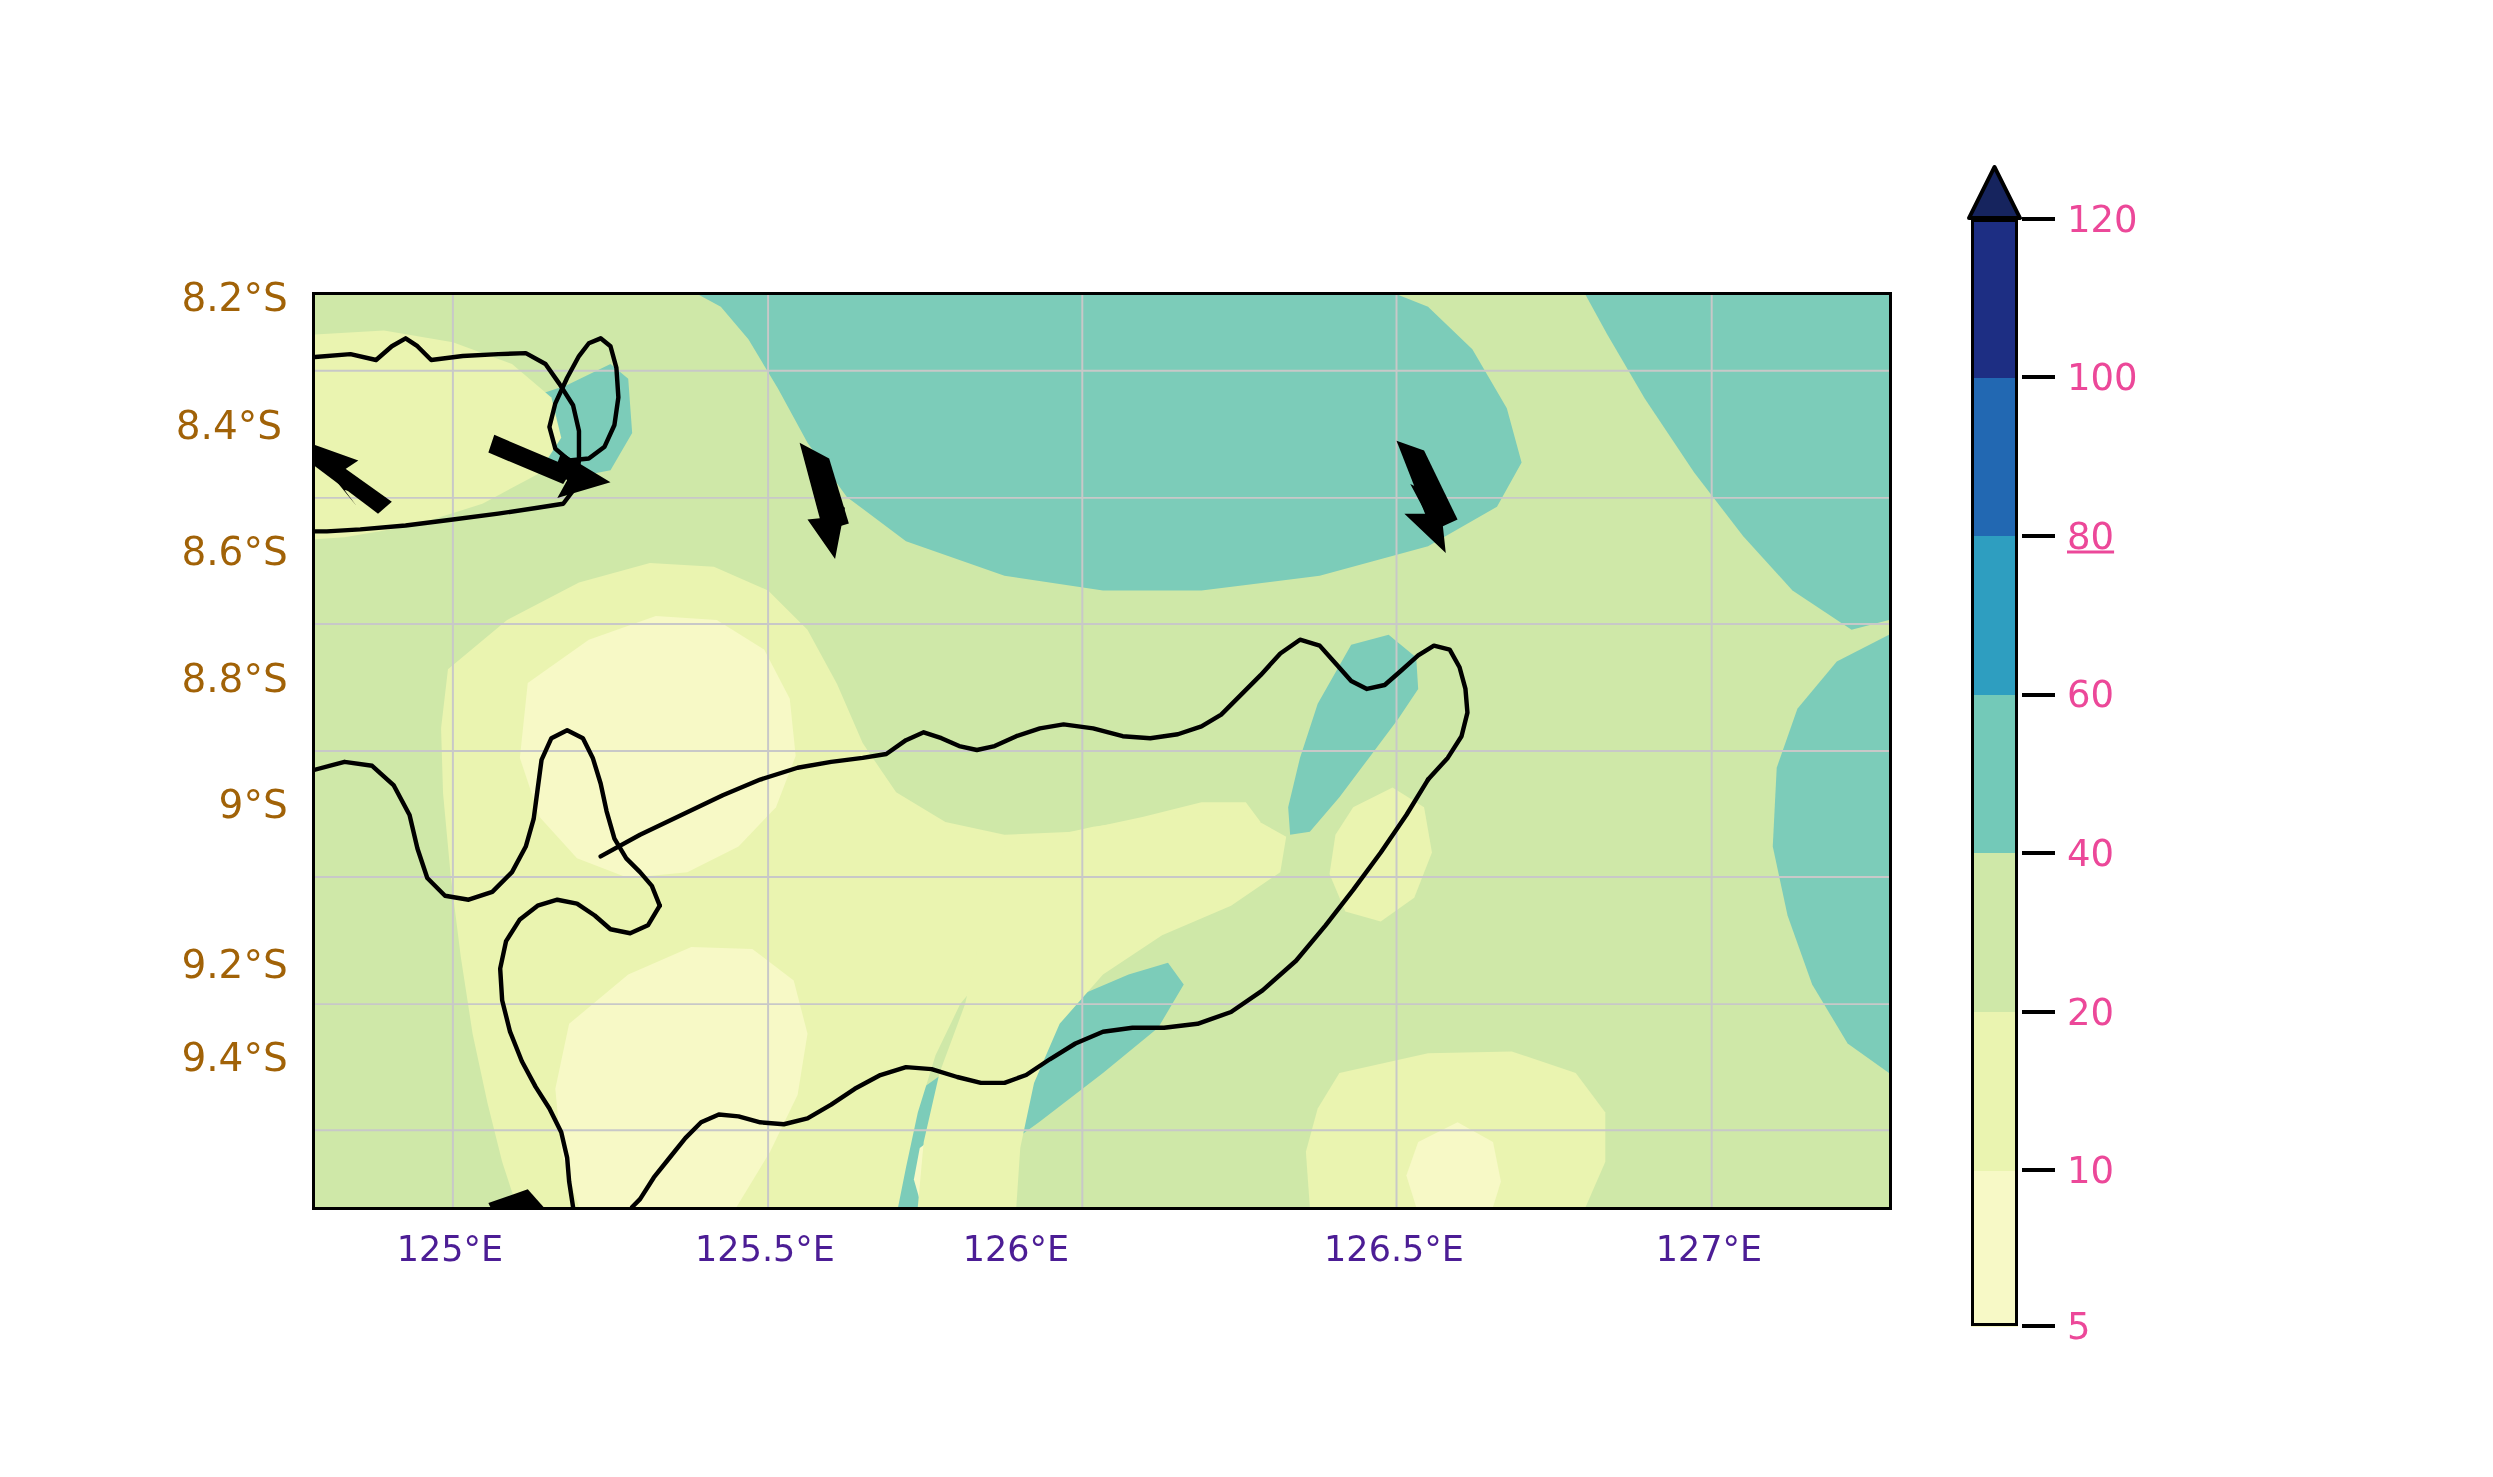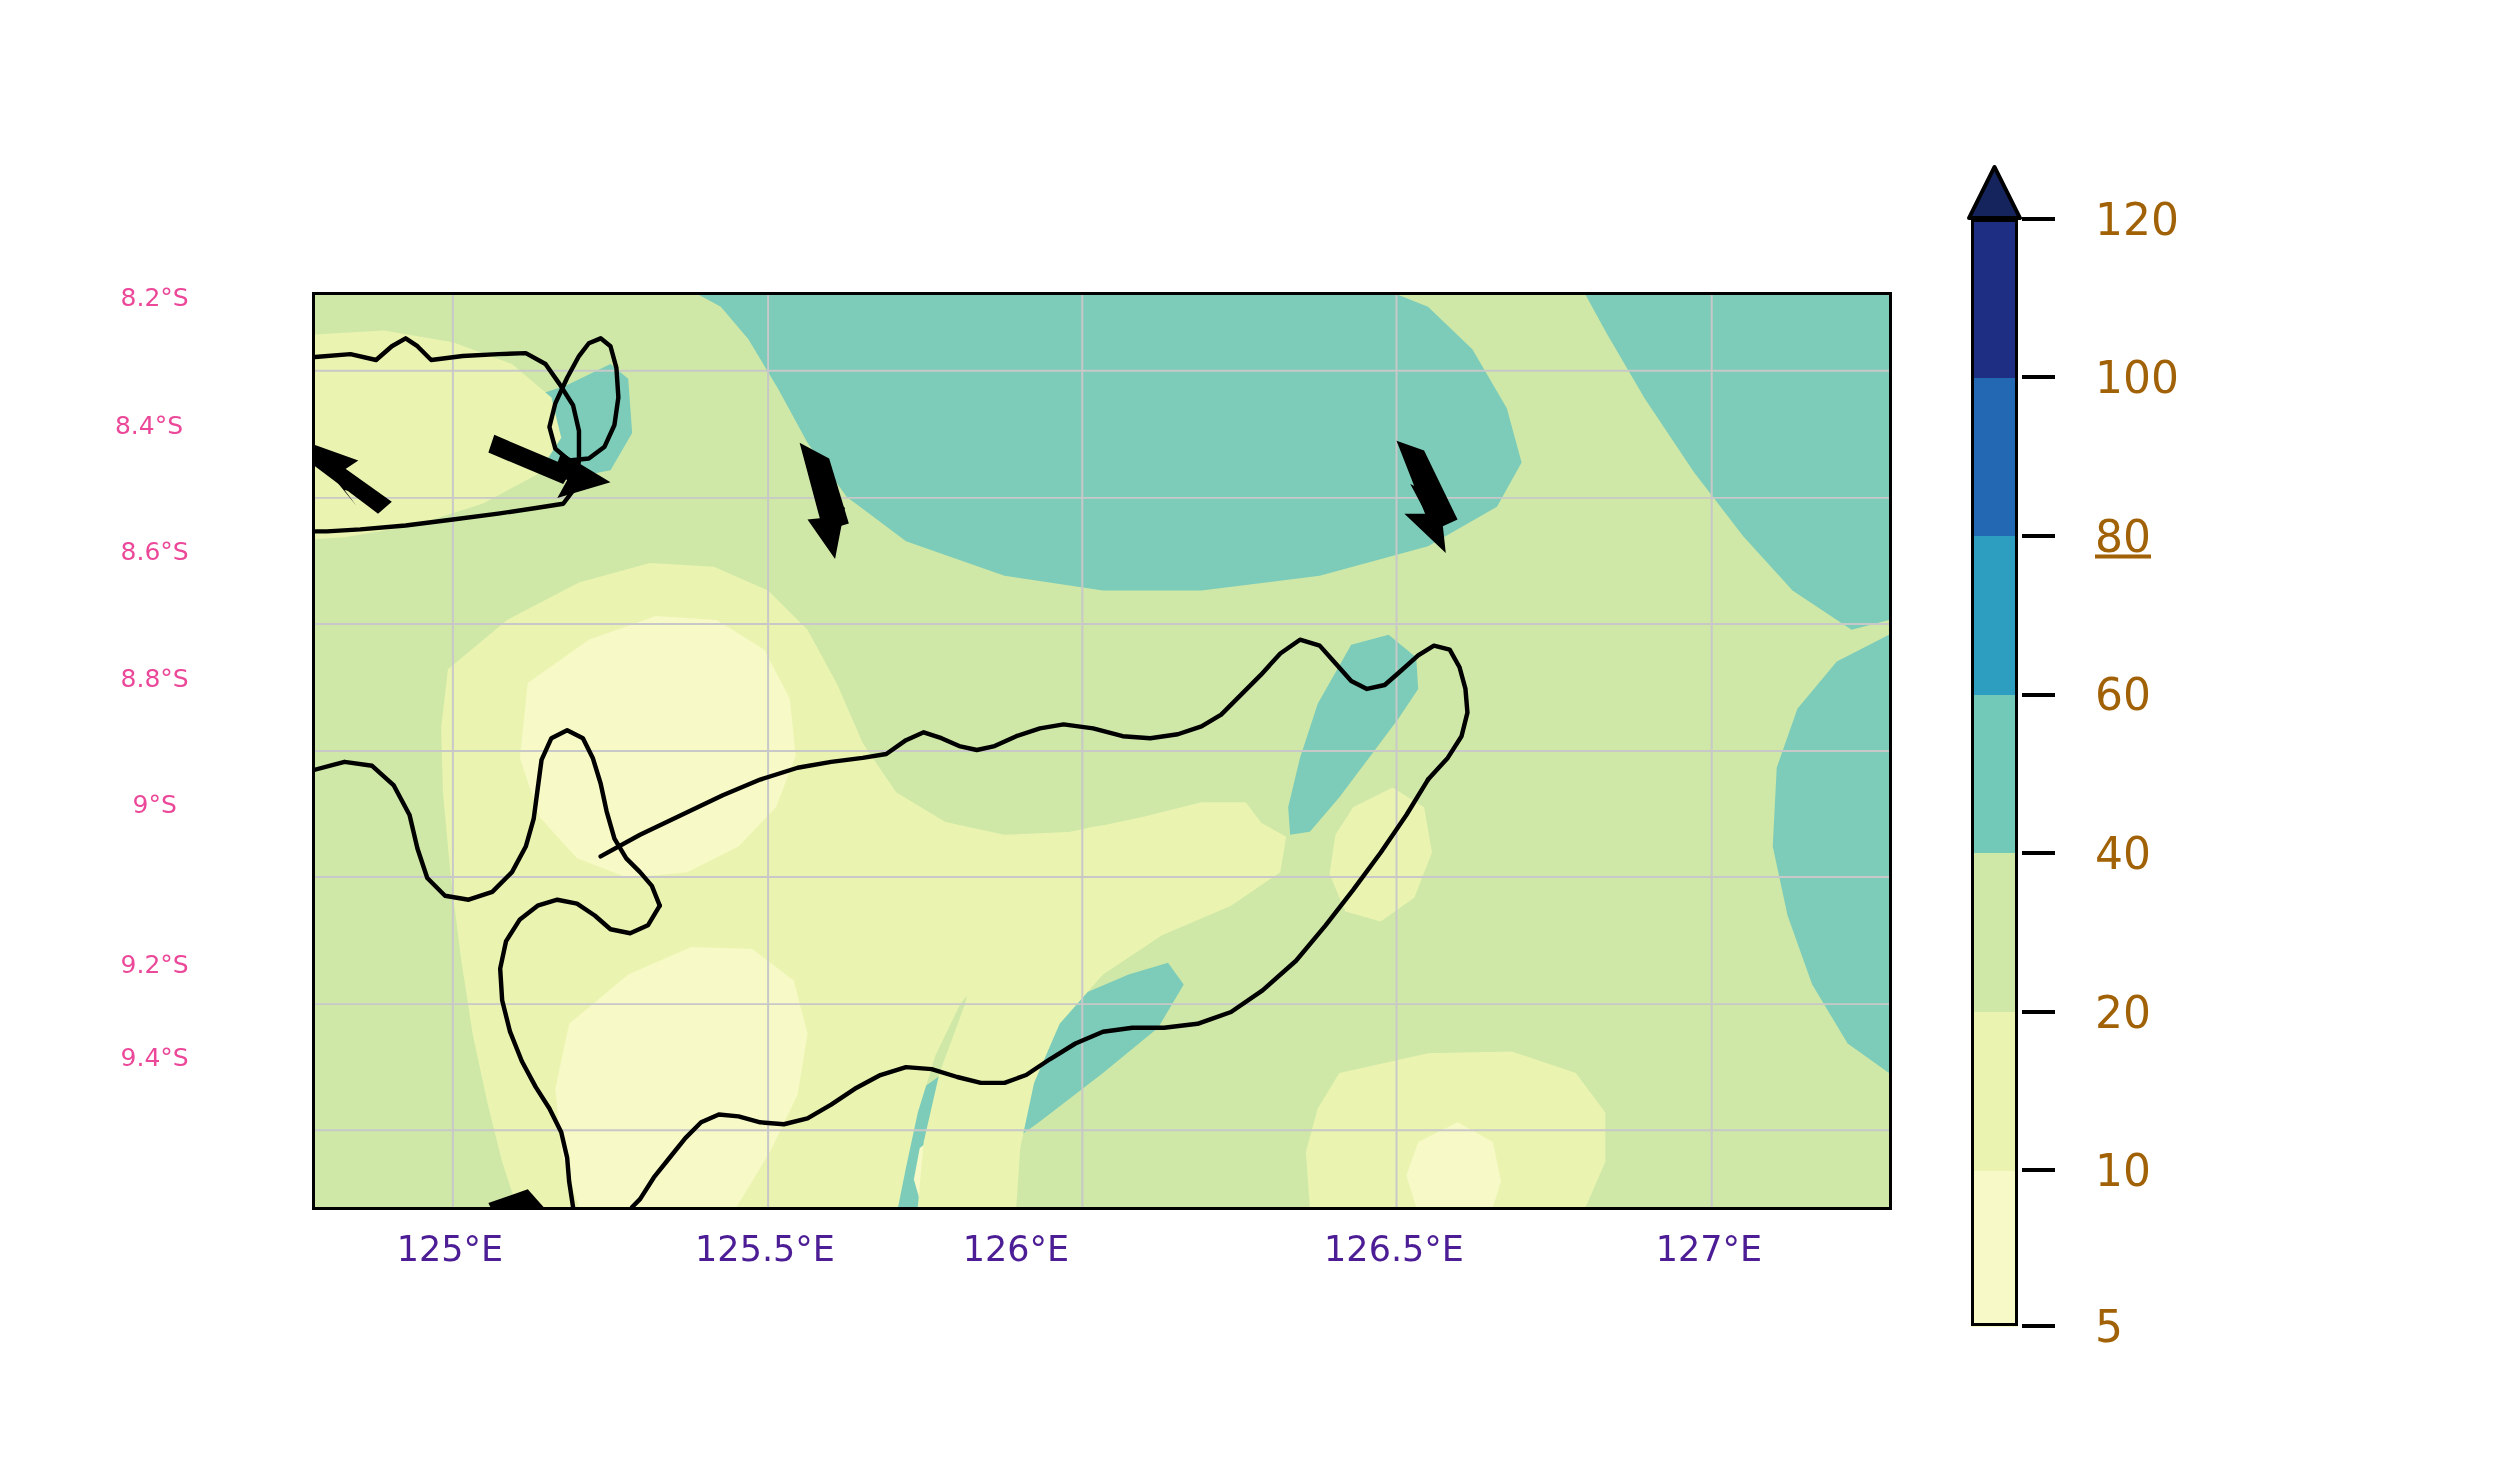--- a/index.html
+++ b/index.html
@@ -11,37 +11,37 @@
   
   #title{position:absolute;left:312px;top:165px;width:1574px;text-align:center;
          font-family:"DejaVu Sans Mono","Liberation Mono",monospace;
          font-size:36px;line-height:57px;color:#000;white-space:pre;letter-spacing:0px;}
   #title .tline{display:block;}
 
   
   #plot{position:absolute;left:312px;top:292px;width:1574px;height:912px;
         border:3.9px solid #000;box-sizing:content-box;background:#cfe8a8;overflow:hidden;}
   #mapsvg{position:absolute;left:0;top:0;width:1574px;height:912px;display:block;}
-  .ylab{position:absolute;text-align:center;width:266px;
+  .ylab{position:absolute;text-align:right;width:266px;
         font-family:"DejaVu Sans","Liberation Sans",sans-serif;
-        font-size:25px;color:#ec4899;white-space:nowrap;transform:translateY(-50%);}
+        font-size:39px;color:#a16207;white-space:nowrap;transform:translateY(-50%);}
   .xlab{position:absolute;text-align:center;width:256px;
         font-family:"DejaVu Sans","Liberation Sans",sans-serif;
         font-size:35px;color:#4c1d95;white-space:nowrap;transform:translateX(-50%);}
 
   
   #cbar{position:absolute;left:1971px;top:219px;width:47px;height:1107px;}
   #cbar .band{position:absolute;left:0;width:47px;}
   #cbar-outline{position:absolute;left:1971px;top:219px;width:47px;height:1107px;
                 border:3.9px solid #000;box-sizing:border-box;pointer-events:none;}
   #cbar-arrow{position:absolute;left:1967px;top:165px;width:55px;height:57px;}
   .cbtick{position:absolute;left:2022px;width:33px;height:3.9px;background:#000;}
   .cbtlabel{position:absolute;left:2067px;
             font-family:"DejaVu Sans","Liberation Sans",sans-serif;
-            font-size:44px;color:#a16207;white-space:nowrap;transform:translateY(-50%);margin-left:28px;}
+            font-size:37px;color:#ec4899;white-space:nowrap;transform:translateY(-50%);}
 </style>
 </head>
 <body>
 
 <div id="figure">
 
   <div id="title">
     <span class="tline">WS-10m(kmph) @ 20250210_00</span>
     <span class="tline">Simulation Time: 20250207_12</span>
   </div>

